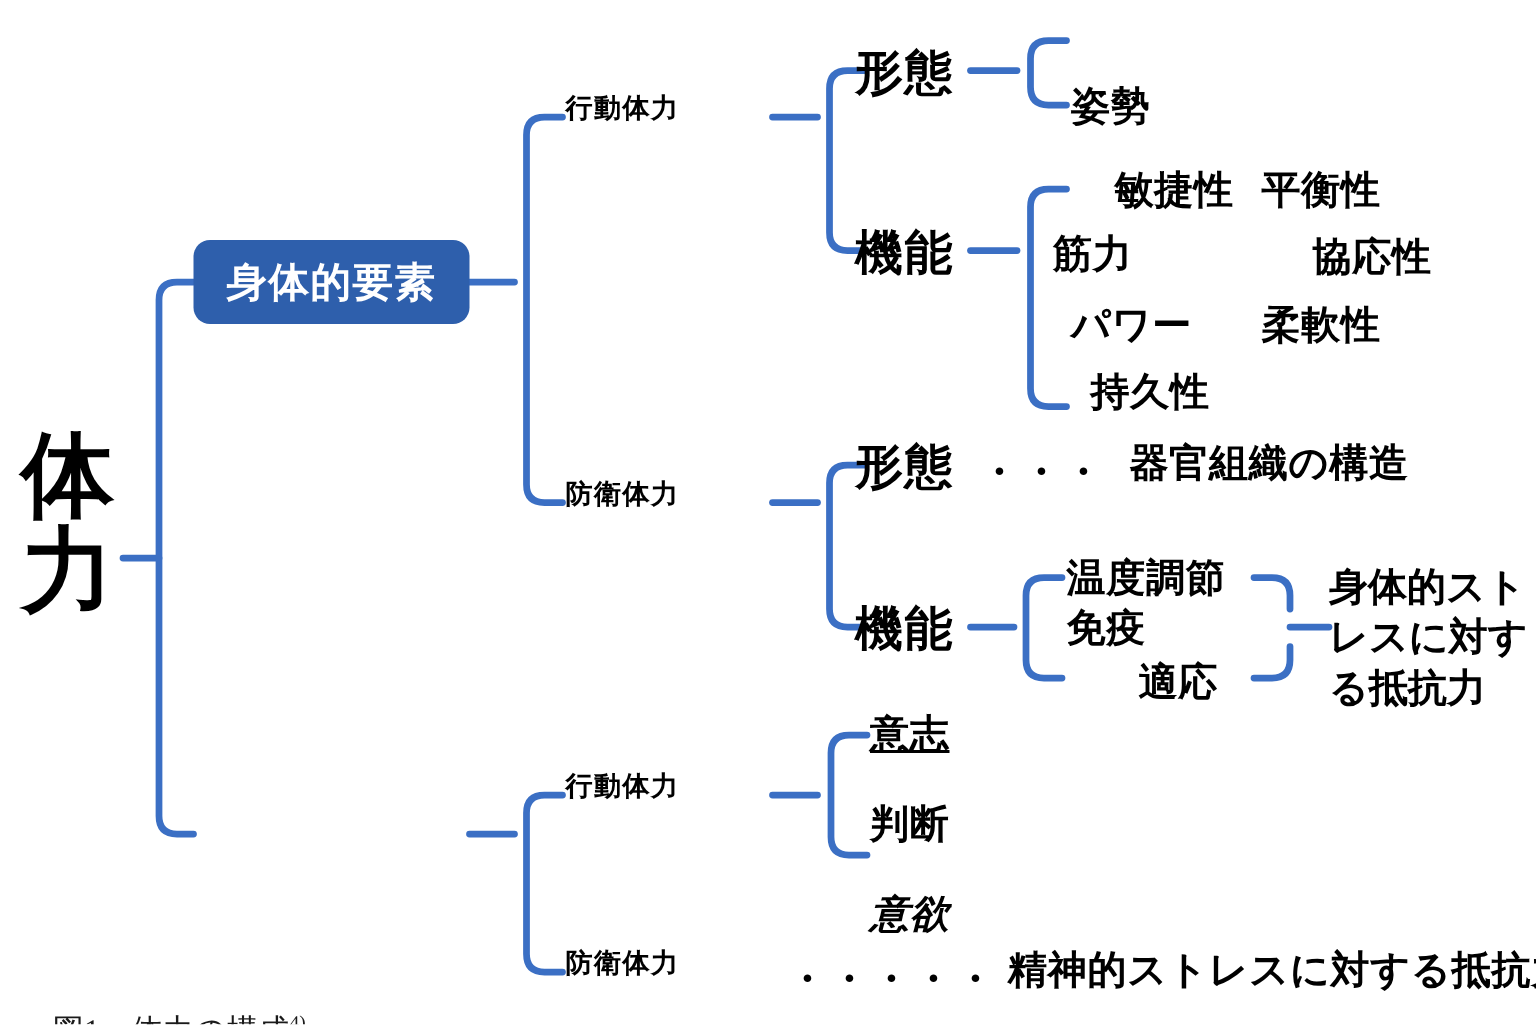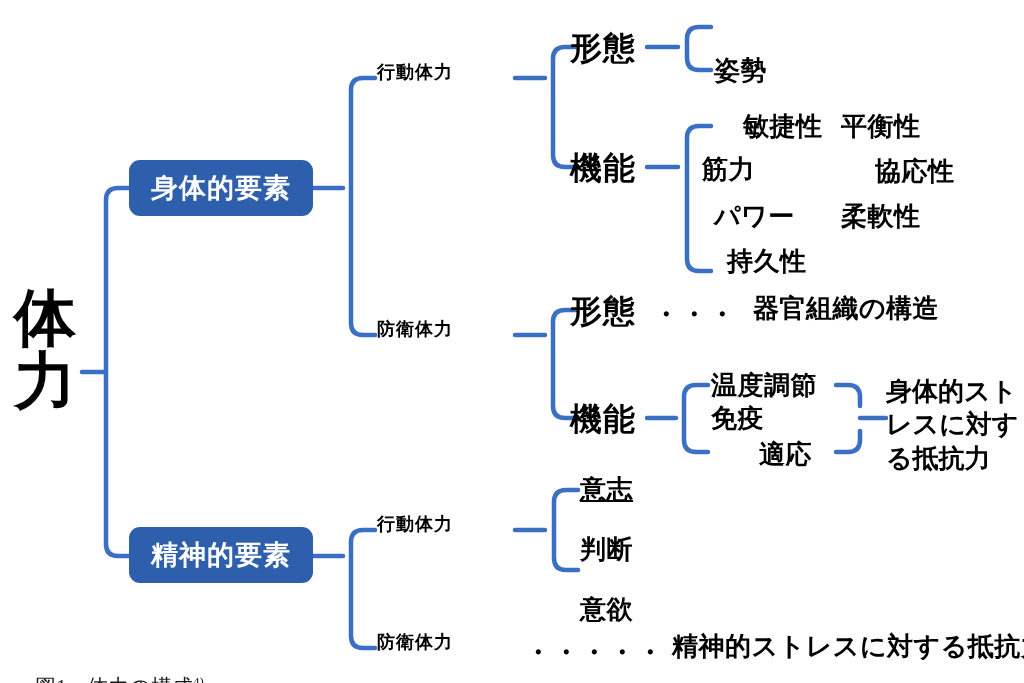--- a/index.html
+++ b/index.html
@@ -151,23 +151,20 @@
 
   <div class="root-label">
     <span>体</span>
     <span>力</span>
   </div>
 
   <div class="boxnode" id="box-physical">
     <span>身体的要素</span>
   </div>
 
-  <div class="boxnode" id="box-mental">
-    <span>精神的要素</span>
-  </div>
 
   <div class="node lbl-l2" style="left:377px; top:63px;">行動体力</div>
 
   <div class="node lbl-l2" style="left:377px; top:320px;">防衛体力</div>
 
   <div class="node lbl-l3" style="left:570px; top:32px;">形態</div>
 
   <div class="node lbl-l3" style="left:570px; top:152px;">機能</div>
 
 
@@ -197,21 +194,21 @@
   <div class="multiline" style="left:886px; top:375px; width:140px;">身体的スト
 レスに対す
 る抵抗力</div>
 
   <div class="node lbl-l2" style="left:377px; top:515px;">行動体力</div>
 
   <div class="node lbl-l2" style="left:377px; top:633px;">防衛体力</div>
 
   <div class="node leaf" style="left:580px; top:476px;text-decoration:underline;">意志</div>
   <div class="node leaf" style="left:580px; top:536px;">判断</div>
-  <div class="node leaf" style="left:580px; top:596px;">意欲</div>
+  <div class="node leaf" style="left:580px; top:596px;font-style:italic;">意欲</div>
 
   <div class="dots" style="left:525px; top:635px;">・・・・・</div>
 
   <div class="node leaf" style="left:672px; top:633px;">精神的ストレスに対する抵抗力</div>
 
   <div id="figure-caption">
     <span>図1　体力の構成</span><sup>4)</sup>
   </div>
 
 </div>

